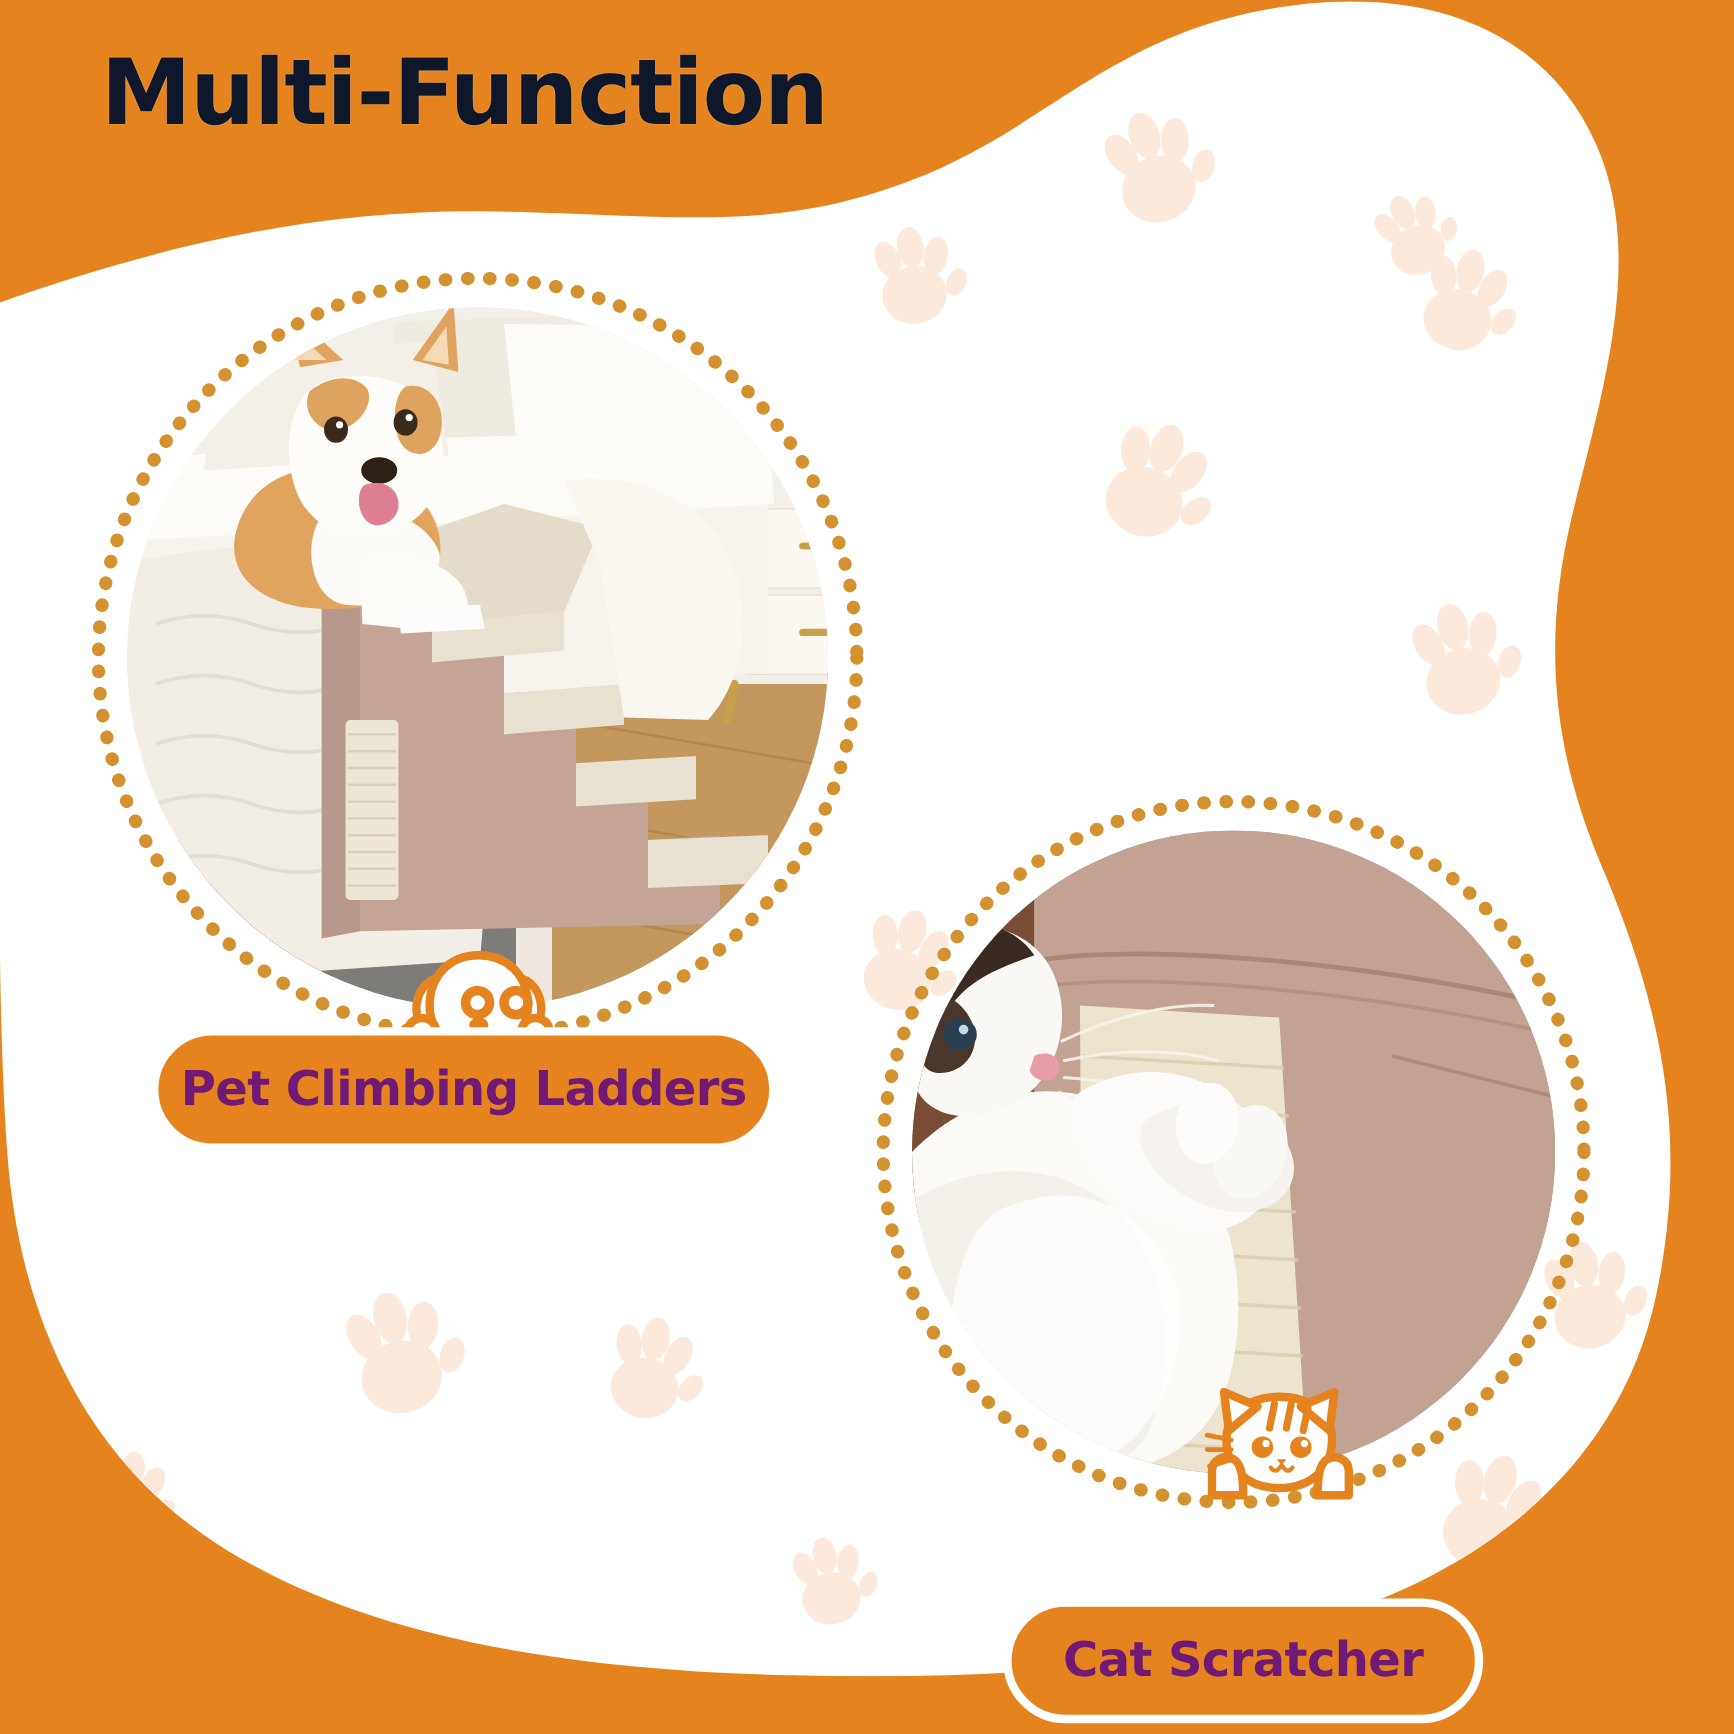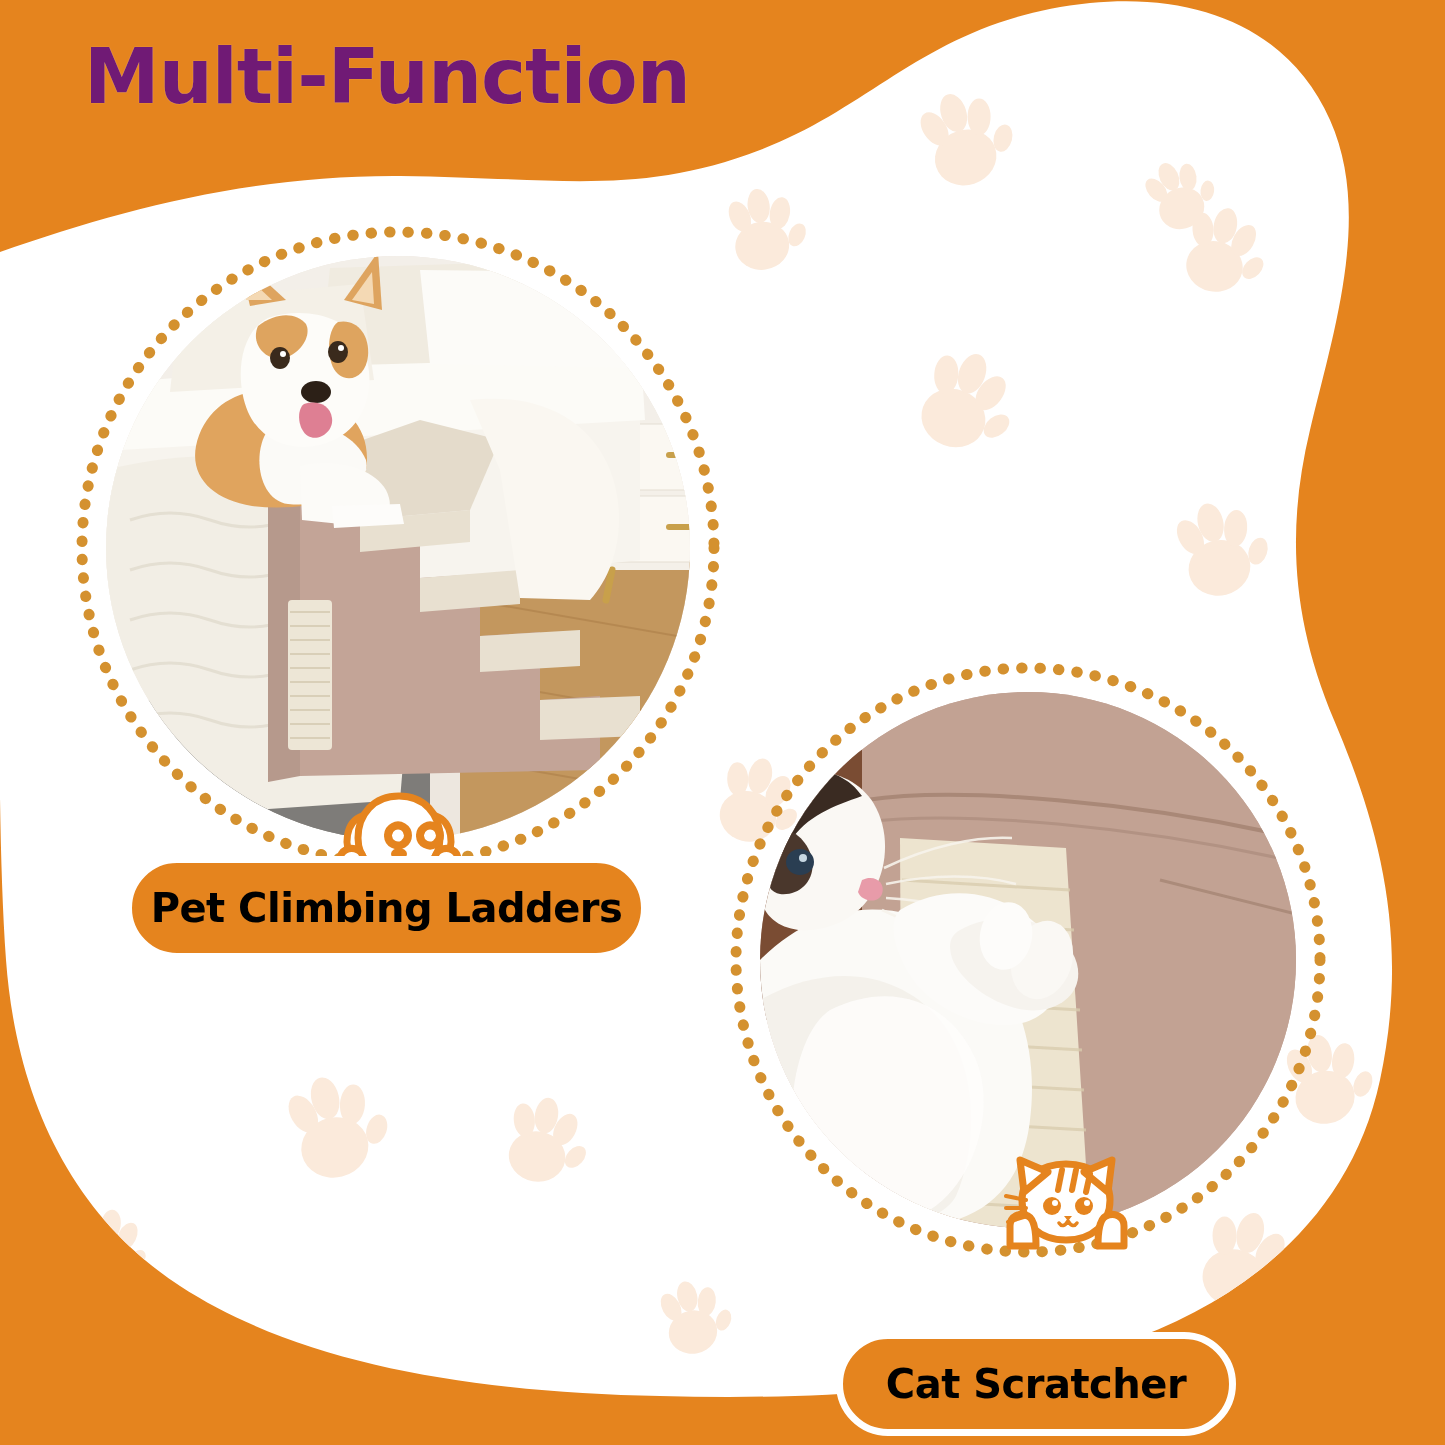--- a/index.html
+++ b/index.html
@@ -7,37 +7,37 @@
 
   #stage{position:relative;width:1445px;height:1445px;overflow:hidden;background:#E5841E;}
 
   
   .bg-svg{position:absolute;inset:0;width:1445px;height:1445px;}
 
   
   .title{
     position:absolute;left:84px;top:32px;
     font-size:76px;font-weight:700;letter-spacing:-1px;
-    color:#701a75;
+    color:#0f172a;
     font-family:"DejaVu Sans","Liberation Sans",sans-serif;
     text-shadow:0 0 1px rgba(253,246,234,.6);
     white-space:nowrap;
   }
 
   
   .badge{
     position:absolute;
     background:#E5841E;
     border:7px solid #ffffff;
     border-radius:60px;
     display:flex;align-items:center;justify-content:center;
     box-sizing:border-box;
   }
   .badge-label{
-    color:#000000;font-weight:700;
+    color:#701a75;font-weight:700;
     font-family:"DejaVu Sans","Liberation Sans",sans-serif;
     letter-spacing:-0.5px;white-space:nowrap;
   }
   .mascot{position:absolute;}
 </style>
 </head>
 <body>
 
 <div id="stage">
 

